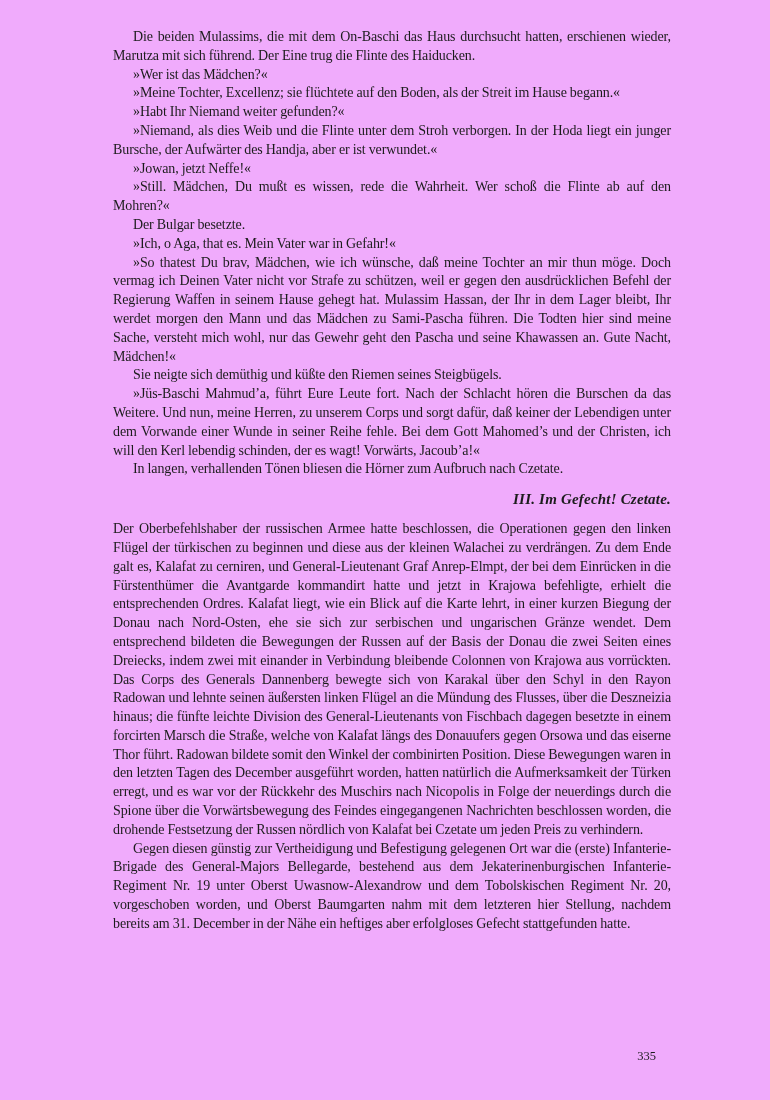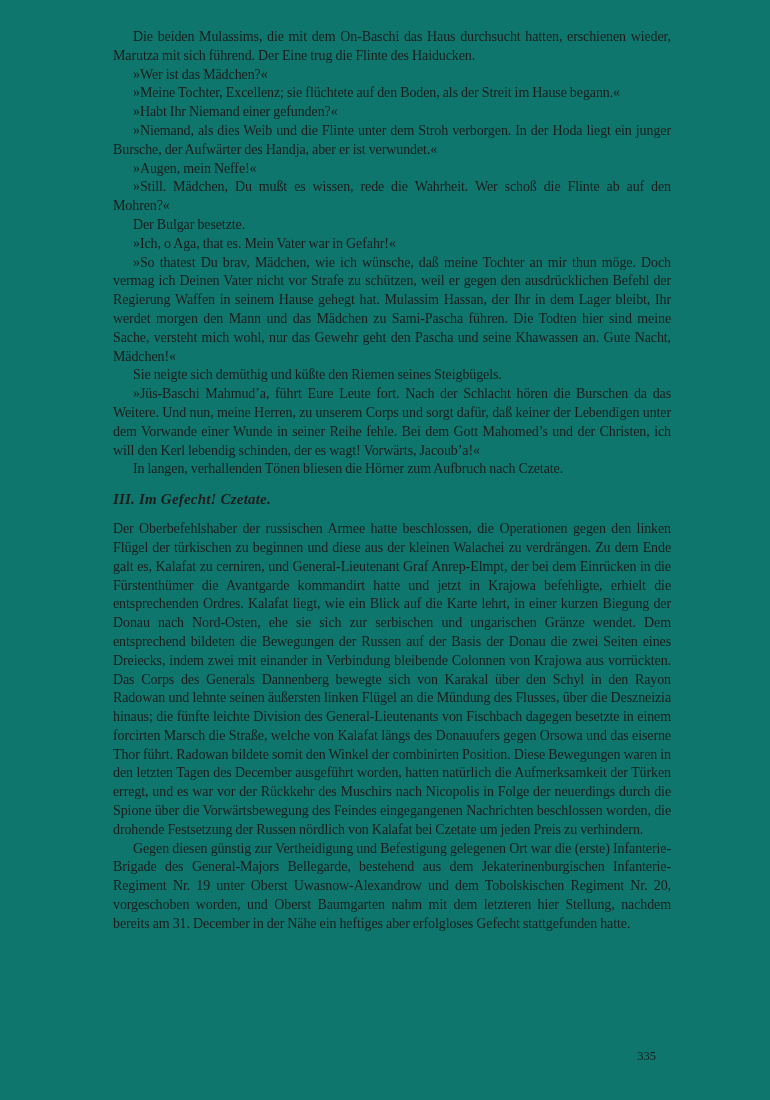--- a/index.html
+++ b/index.html
@@ -6,21 +6,21 @@
     margin: 0;
     padding: 0;
     width: 770px;
     height: 1100px;
     background: #ffffff;
   }
   .page {
     position: relative;
     width: 770px;
     height: 1100px;
-    background: #0f766e;
+    background: #f0abfc;
     color: #1c1c1c;
     font-family: "Liberation Serif", "DejaVu Serif", serif;
     overflow: hidden;
   }
   .text-block {
     position: absolute;
     left: 113px;
     top: 28px;
     width: 558px;
   }
@@ -30,21 +30,21 @@
     line-height: 18.8px;
     text-align: justify;
     letter-spacing: -0.1px;
     word-spacing: -0.3px;
   }
   .para.indent { text-indent: 20px; }
   .heading {
     margin: 11px 0 11px 0;
     font-size: 15px;
     line-height: 19px;
-    text-align: left;
+    text-align: right;
     font-weight: bold;
     font-style: italic;
     letter-spacing: 0.2px;
   }
   .it { }
   .page-number {
     position: absolute;
     top: 1049px;
     right: 114px;
     font-size: 12.5px;
@@ -52,23 +52,23 @@
   }
 </style>
 </head>
 <body>
 
 <div class="page">
   <div class="text-block" id="content">
       <p class="para indent"><span>Die beiden Mulassims, die mit dem On-Baschi das Haus durchsucht hatten, erschienen wieder, Marutza mit sich führend. Der Eine trug die Flinte des Haiducken.</span></p>
       <p class="para indent"><span>»Wer ist das Mädchen?«</span></p>
       <p class="para indent"><span>»Meine Tochter, Excellenz; sie flüchtete auf den Boden, als der Streit im Hause begann.«</span></p>
-      <p class="para indent"><span>»Habt Ihr Niemand einer gefunden?«</span></p>
+      <p class="para indent"><span>»Habt Ihr Niemand weiter gefunden?«</span></p>
       <p class="para indent"><span>»Niemand, als dies Weib und die Flinte unter dem Stroh verborgen. In der Hoda liegt ein junger Bursche, der Aufwärter des Handja, aber er ist verwundet.«</span></p>
-      <p class="para indent"><span>»Augen, mein Neffe!«</span></p>
+      <p class="para indent"><span>»Jowan, jetzt Neffe!«</span></p>
       <p class="para indent"><span>»Still. Mädchen, Du mußt es wissen, rede die Wahrheit. Wer schoß die Flinte ab auf den Mohren?«</span></p>
       <p class="para indent"><span>Der Bulgar besetzte.</span></p>
       <p class="para indent"><span>»Ich, o Aga, that es. Mein Vater war in Gefahr!«</span></p>
       <p class="para indent"><span>»So thatest Du brav, Mädchen, wie ich wünsche, daß meine Tochter an mir thun möge. Doch vermag ich Deinen Vater nicht vor Strafe zu schützen, weil er gegen den ausdrücklichen Befehl der Regierung Waffen in seinem Hause gehegt hat. Mulassim Hassan, der Ihr in dem Lager bleibt, Ihr werdet morgen den Mann und das Mädchen zu Sami-Pascha führen. Die Todten hier sind meine Sache, versteht mich wohl, nur das Gewehr geht den Pascha und seine Khawassen an. Gute Nacht, Mädchen!«</span></p>
       <p class="para indent"><span>Sie neigte sich demüthig und küßte den Riemen seines Steigbügels.</span></p>
       <p class="para indent"><span>»Jüs-Baschi Mahmud’a, führt Eure Leute fort. Nach der Schlacht hören die Burschen da das Weitere. Und nun, meine Herren, zu unserem Corps und sorgt dafür, daß keiner der Lebendigen unter dem Vorwande einer Wunde in seiner Reihe fehle. Bei dem Gott Mahomed’s und der Christen, ich will den Kerl lebendig schinden, der es wagt! Vorwärts, Jacoub’a!«</span></p>
       <p class="para indent"><span>In langen, verhallenden Tönen bliesen die Hörner zum Aufbruch nach Czetate.</span></p>
       <h3 class="heading"><span>III. Im Gefecht! Czetate.</span></h3>
       <p class="para"><span>Der Oberbefehlshaber der russischen Armee hatte beschlossen, die Operationen gegen den linken Flügel der türkischen zu beginnen und diese aus der kleinen Walachei zu verdrängen. Zu dem Ende galt es, Kalafat zu cerniren, und General-Lieutenant Graf </span><span class="it">Anrep-Elmpt</span><span>, der bei dem Einrücken in die Fürstenthümer die Avantgarde kommandirt hatte und jetzt in Krajowa befehligte, erhielt die entsprechenden Ordres. Kalafat liegt, wie ein Blick auf die Karte lehrt, in einer kurzen Biegung der Donau nach Nord-Osten, ehe sie sich zur serbischen und ungarischen Gränze wendet. Dem entsprechend bildeten die Bewegungen der Russen auf der Basis der Donau die zwei Seiten eines Dreiecks, indem zwei mit einander in Verbindung bleibende Colonnen von Krajowa aus vorrückten. Das Corps des Generals </span><span class="it">Dannenberg</span><span> bewegte sich von Karakal über den Schyl in den Rayon Radowan und lehnte seinen äußersten linken Flügel an die Mündung des Flusses, über die Deszneizia hinaus; die fünfte leichte Division des General-Lieutenants </span><span class="it">von Fischbach</span><span> dagegen besetzte in einem forcirten Marsch die Straße, welche von Kalafat längs des Donauufers gegen Orsowa und das eiserne Thor führt. Radowan bildete somit den Winkel der combinirten Position. Diese Bewegungen waren in den letzten Tagen des December ausgeführt worden, hatten natürlich die Aufmerksamkeit der Türken erregt, und es war vor der Rückkehr des Muschirs nach Nicopolis in Folge der neuerdings durch die Spione über die Vorwärtsbewegung des Feindes eingegangenen Nachrichten beschlossen worden, die drohende Festsetzung der Russen nördlich von Kalafat bei Czetate um jeden Preis zu verhindern.</span></p>
       <p class="para indent"><span>Gegen diesen günstig zur Vertheidigung und Befestigung gelegenen Ort war die (erste) Infanterie-Brigade des General-Majors </span><span class="it">Bellegarde</span><span>, bestehend aus dem Jekaterinenburgischen Infanterie-Regiment Nr. 19 unter Oberst Uwasnow-Alexandrow und dem Tobolskischen Regiment Nr. 20, vorgeschoben worden, und Oberst </span><span class="it">Baumgarten</span><span> nahm mit dem letzteren hier Stellung, nachdem bereits am 31. December in der Nähe ein heftiges aber erfolgloses Gefecht stattgefunden hatte.</span></p>

